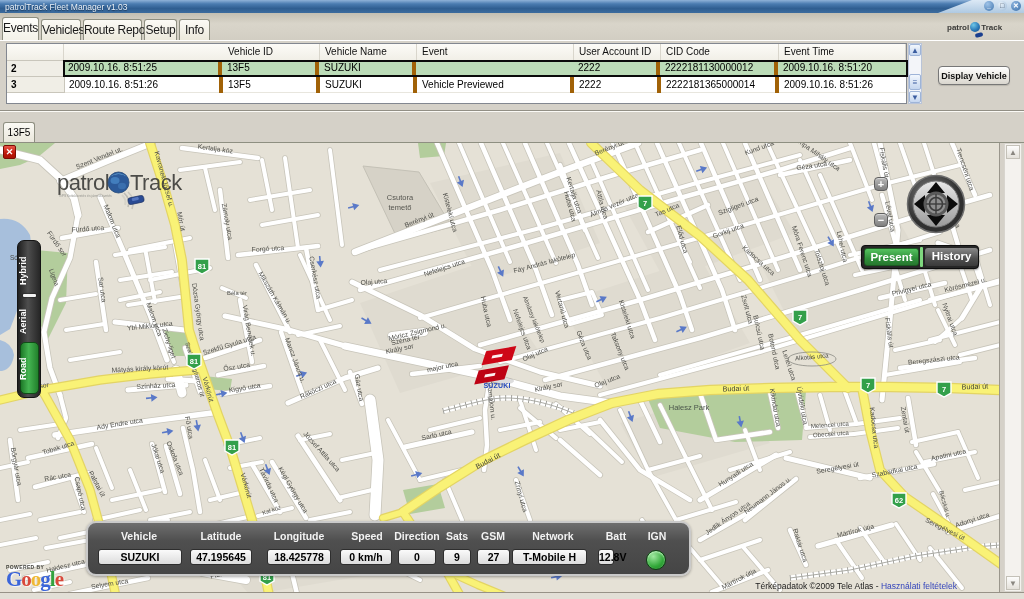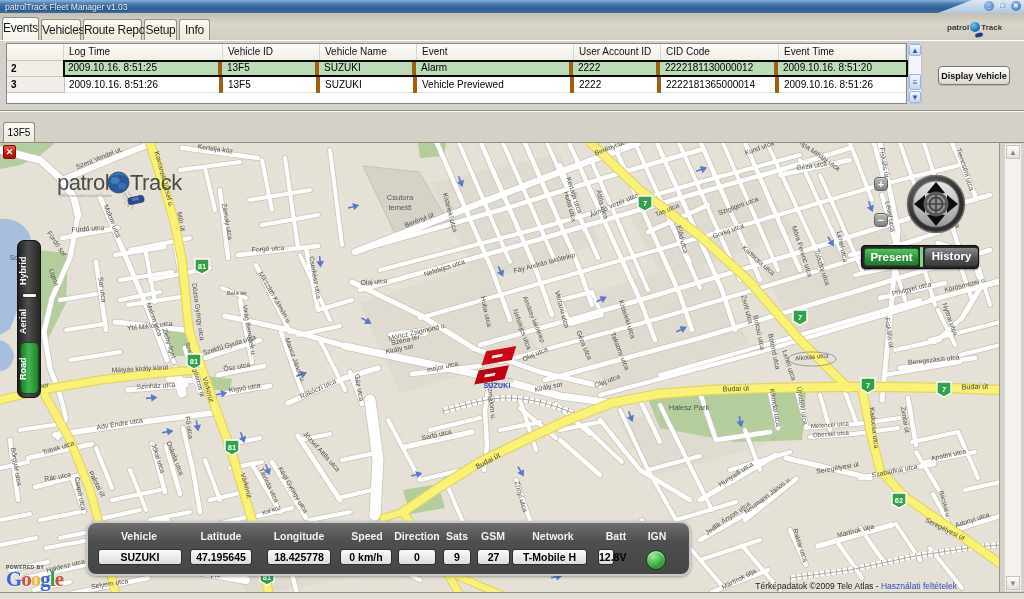--- a/index.html
+++ b/index.html
@@ -67,34 +67,32 @@
 <div class="tab" style="left:41px;width:40px;">Vehicles</div>
 <div class="tab" style="left:83px;width:59px;">Route Report</div>
 <div class="tab" style="left:144px;width:33px;">Setup</div>
 <div class="tab" style="left:179px;width:31px;">Info</div>
 <div id="logo2">patrol<span class="glb"></span>Track<span class="car"></span></div>
 </div>
 <div id="tablezone" class="abs">
 <div id="tbl">
 <div class="hdr">
 <div class="hc" style="left:0;width:57px;"></div>
-<div class="hc" style="left:58px;width:158px;">Log Time</div>
 <div class="hc" style="left:217px;width:96px;">Vehicle ID</div>
 <div class="hc" style="left:314px;width:96px;">Vehicle Name</div>
 <div class="hc" style="left:411px;width:156px;">Event</div>
 <div class="hc" style="left:568px;width:86px;">User Account ID</div>
 <div class="hc" style="left:655px;width:117px;">CID Code</div>
 <div class="hc" style="left:773px;width:126px;">Event Time</div>
 </div>
 <div class="row" id="r2">
 <div class="cell num" style="left:0;width:57px;top:0;height:16px;">2</div>
 <div class="cell" style="left:57px;width:158px;top:-1px;">2009.10.16. 8:51:25</div>
 <div class="cell" style="left:216px;width:96px;top:-1px;">13F5</div>
 <div class="cell" style="left:313px;width:96px;top:-1px;">SUZUKI</div>
-<div class="cell" style="left:410px;width:156px;top:-1px;">Alarm</div>
 <div class="cell" style="left:567px;width:86px;top:-1px;">2222</div>
 <div class="cell" style="left:654px;width:117px;top:-1px;">2222181130000012</div>
 <div class="cell" style="left:772px;width:124px;top:-1px;border-right:none;">2009.10.16. 8:51:20</div>
 </div>
 <div id="r2sel"></div>
 <div class="row" id="r3">
 <div class="cell num" style="left:0;width:58px;">3</div>
 <div class="cell" style="left:58px;width:158px;">2009.10.16. 8:51:26</div>
 <div class="cell" style="left:217px;width:96px;">13F5</div>
 <div class="cell" style="left:314px;width:96px;">SUZUKI</div>

